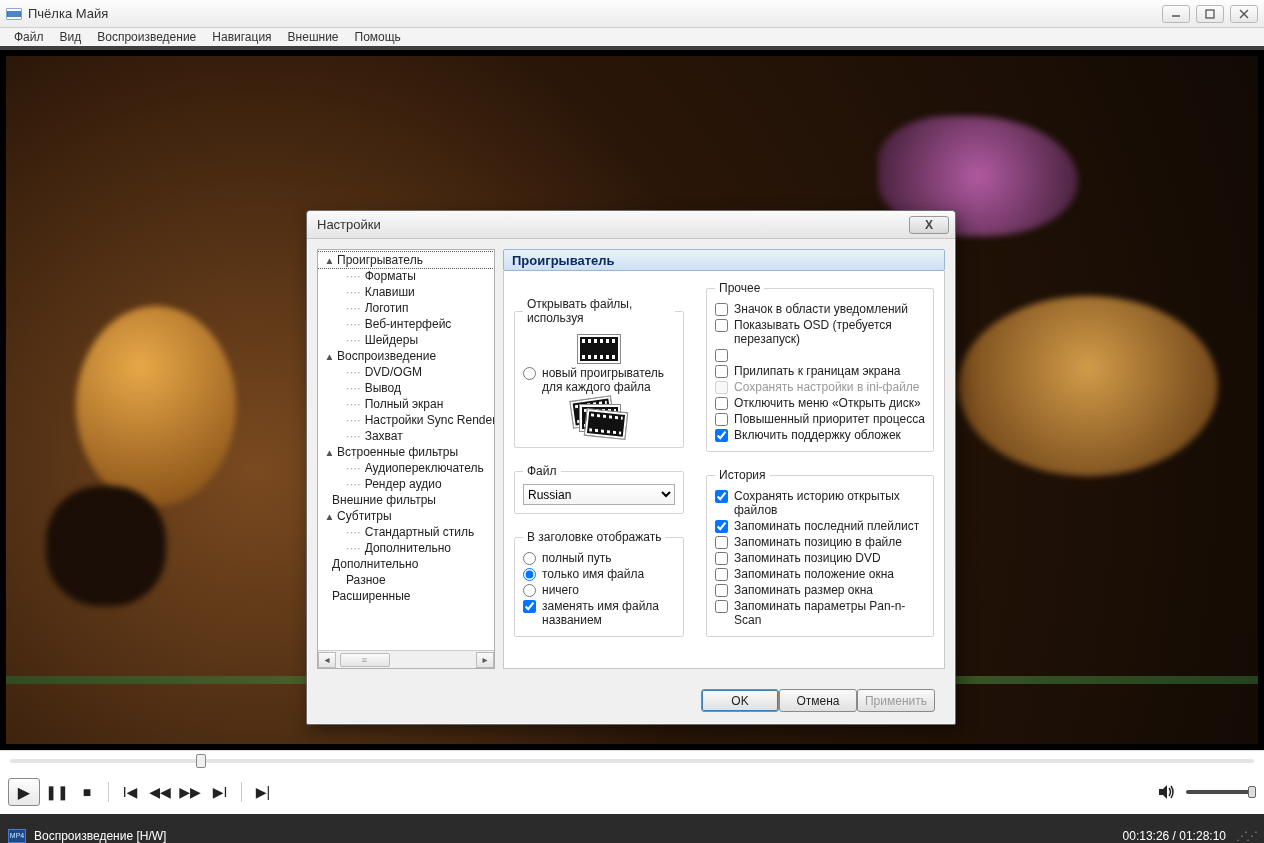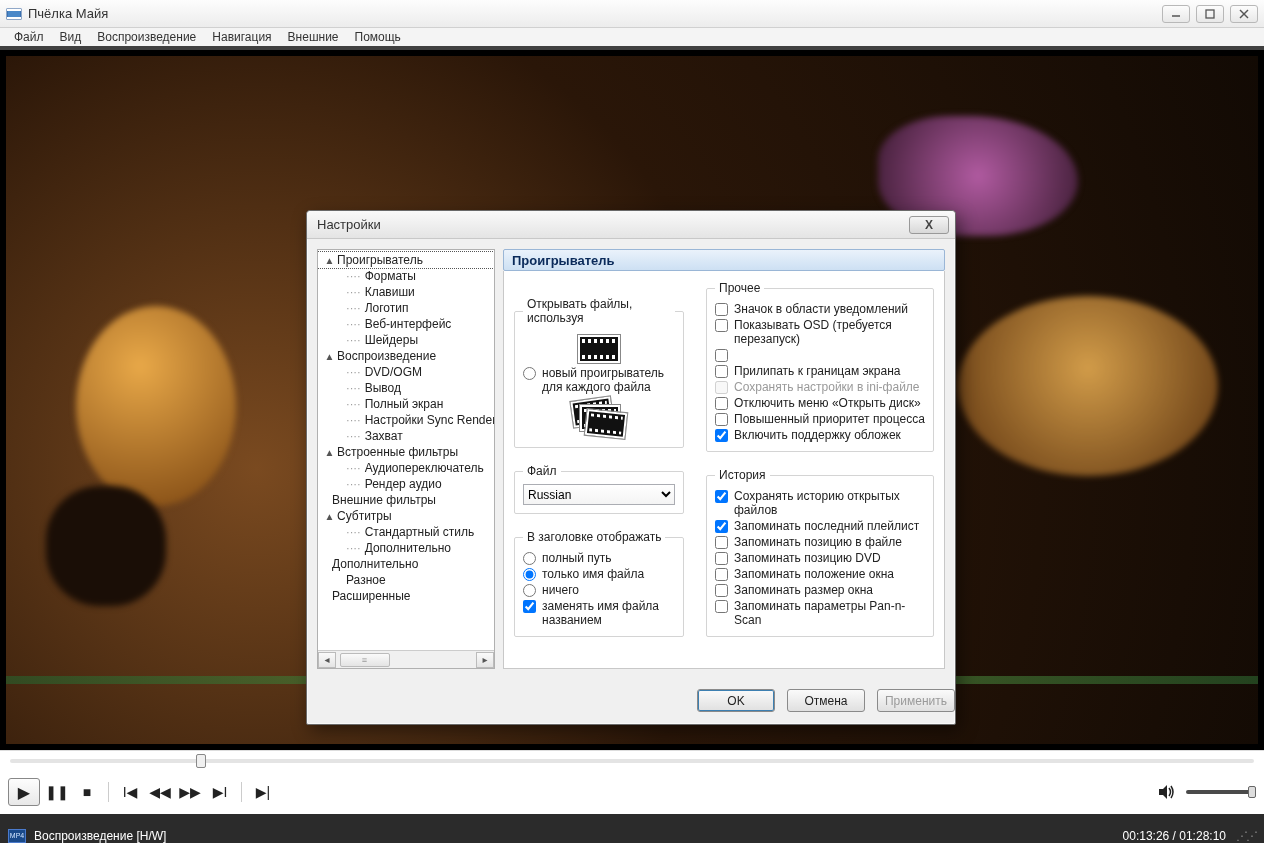--- a/index.html
+++ b/index.html
@@ -74,21 +74,21 @@
 .film-icon:before,.film-icon:after { content:""; position:absolute; left:2px; right:2px; height:4px; background:repeating-linear-gradient(90deg,#fff 0 3px,#111 3px 6px); }
 .film-icon:before{top:2px}.film-icon:after{bottom:2px}
 .film-stack { width:54px; height:38px; margin:4px auto 2px; position:relative; }
 .film-stack .f { position:absolute; width:40px; height:26px; background:#111; border:2px solid #fff; outline:1px solid #888; }
 .film-stack .f1{left:0;top:0;transform:rotate(-8deg);} .film-stack .f2{left:8px;top:6px;} .film-stack .f3{left:14px;top:12px;transform:rotate(6deg);}
 .film-stack .f:before,.film-stack .f:after{content:"";position:absolute;left:2px;right:2px;height:3px;background:repeating-linear-gradient(90deg,#fff 0 3px,#111 3px 6px);}
 .film-stack .f:before{top:2px}.film-stack .f:after{bottom:2px}
 
 select { width:100%; height:21px; font-size:12px; border:1px solid #abadb3; background:linear-gradient(#fff,#f4f4f4); }
 
-.dlg-buttons { display:flex; justify-content:flex-end; gap:12px; padding:10px 0 12px; }
+.dlg-buttons { display:flex; justify-content:flex-end; gap:0; padding:10px 20px 12px; }
 .dlg-btn { min-width:78px; height:23px; border:1px solid #8a8a8a; background:linear-gradient(#fafafa,#e0e0e0); border-radius:3px; font-size:12px; color:#222; cursor:default; }
 .dlg-btn.disabled { color:#9a9a9a; }
 .dlg-btn.focus { box-shadow:0 0 0 1px #3c7fb1 inset; }
 </style>
 </head>
 <body>
 
 <div class="titlebar">
   <span class="app-icon">
     <svg width="16" height="16" viewBox="0 0 16 16">

